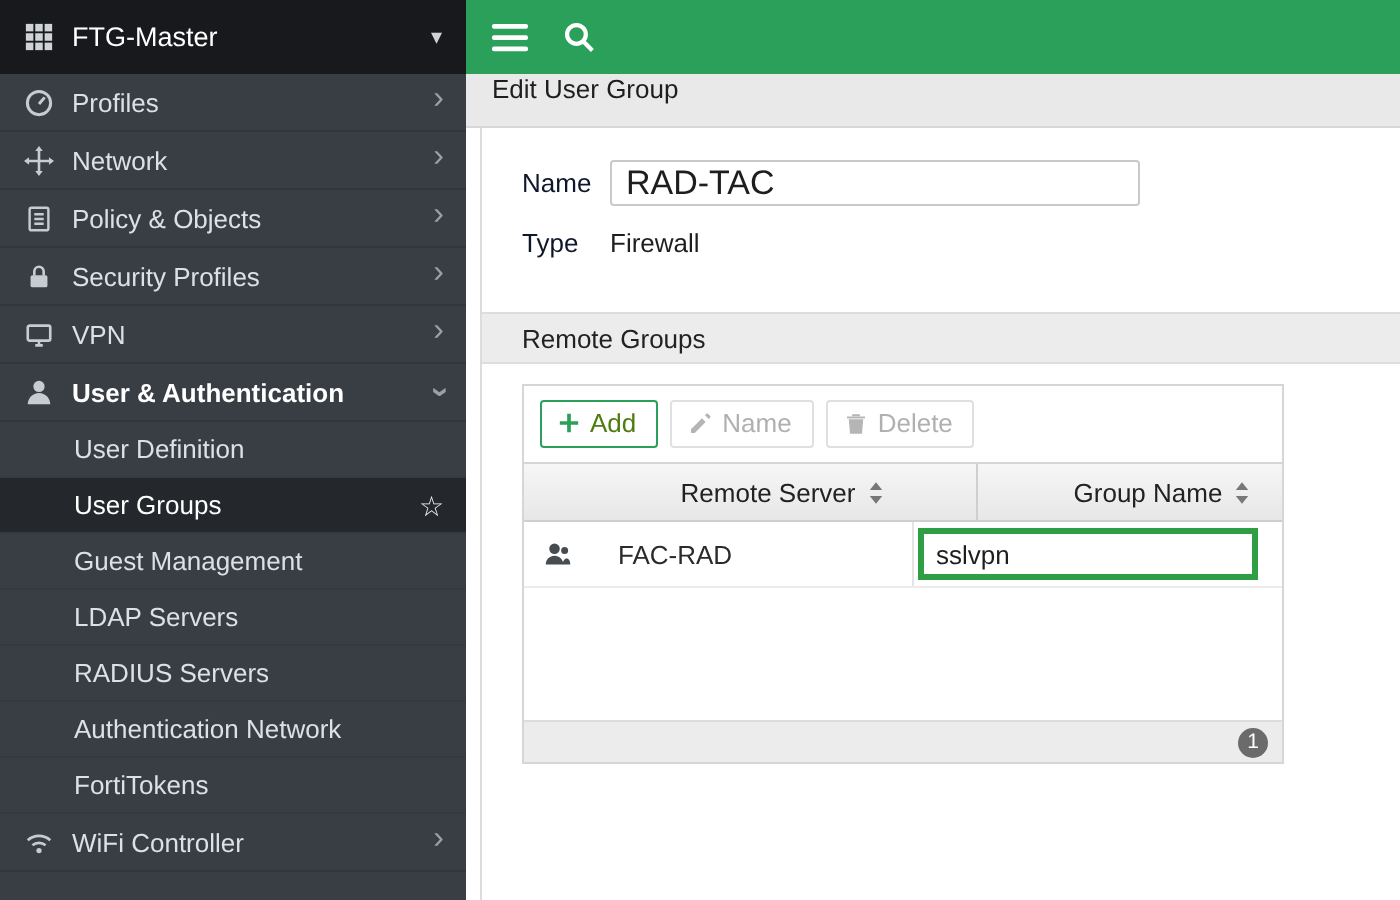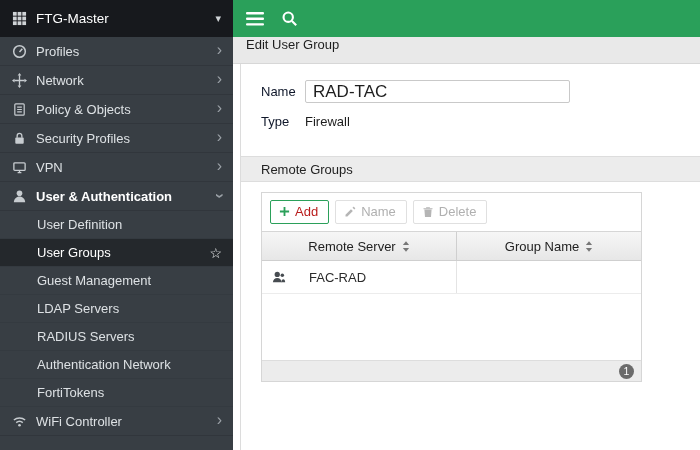--- a/index.html
+++ b/index.html
@@ -34,25 +34,25 @@
   .form-row { display:flex; align-items:center; margin-bottom:11px; }
   .form-label { width:44px; color:#0f172a; }
   .text-input { width:265px; height:23px; border:1px solid #c9c9c9; border-radius:2px; padding:0 7px; font-size:17px; font-family:"Liberation Sans", sans-serif; color:#1e1e1e; }
   .form-value { color:#1e1e1e; }
 
   .section-bar { height:26px; background:#ececec; border-top:1px solid #dddddd; border-bottom:1px solid #dddddd; display:flex; align-items:center; padding-left:20px; color:#222; margin-top:12px; }
 
   .table-panel { margin:10px 0 0 20px; width:381px; border:1px solid #d6d6d6; background:#fff; }
   .toolbar { display:flex; gap:6px; padding:7px 8px; }
   .btn { display:flex; align-items:center; gap:5px; padding:3px 10px 4px 8px; border-radius:2px; background:#fff; font-size:13px; cursor:pointer; }
-  .btn-add { border:1px solid #2ba05a; color:#b91c1c; }
+  .btn-add { border:1px solid #2ba05a; color:#4d7c0f; }
   .btn-dim { border:1px solid #e0e0e0; color:#b0b0b0; }
 
   .grid-header { display:flex; height:30px; background:linear-gradient(#f6f6f6,#e7e7e7); border-top:1px solid #d6d6d6; border-bottom:1px solid #cfcfcf; }
-  .gh-cell { display:flex; align-items:center; justify-content:center; gap:6px; color:#222; cursor:pointer; }
+  .gh-cell { display:flex; align-items:center; justify-content:center; gap:6px; color:#222; cursor:pointer;margin-left:32px; }
   .gh-cell.c1 { width:195px; border-right:1px solid #cfcfcf; }
   .gh-cell.c2 { flex:1; }
 
   .grid-row { display:flex; height:33px; border-bottom:1px solid #ececec; cursor:pointer; }
   .gr-cell1 { width:195px; border-right:1px solid #e4e4e4; display:flex; align-items:center; gap:23px; padding-left:10px; color:#2b2b2b; }
   .gr-cell2 { flex:1; display:flex; align-items:center; padding:0 12px 0 2px; }
   .hl-box { flex:1; border:3px solid #2f9e44; height:26px; display:flex; align-items:center; padding-left:6px; color:#1e1e1e; background:#fff; }
 
   .grid-empty { height:66px; }
   .table-footer { height:21px; background:#ececec; border-top:1px solid #dddddd; display:flex; align-items:center; justify-content:flex-end; padding-right:7px; }
@@ -280,20 +280,25 @@
           <span>
             <svg width="14" height="14" viewBox="0 0 16 16" fill="#474c51">
                 <circle cx="6" cy="5" r="3"></circle>
                 <path d="M1 14c0-2.8 2.2-5 5-5s5 2.2 5 5z"></path>
                 <circle cx="11.8" cy="6" r="2"></circle>
                 <path d="M10.6 14c.2-1.9 1.1-3.4 2.4-3.4 1.2 0 2 1.5 2 3.4z"></path>
               </svg>
           </span>
           <span>FAC-RAD</span>
         </div>
+        <div class="gr-cell2">
+          <div class="hl-box">
+            <span>sslvpn</span>
+          </div>
+        </div>
       </div>
 
       <div class="grid-empty"></div>
 
       <div class="table-footer">
         <span class="page-badge">1</span>
       </div>
 
     </div>
 

